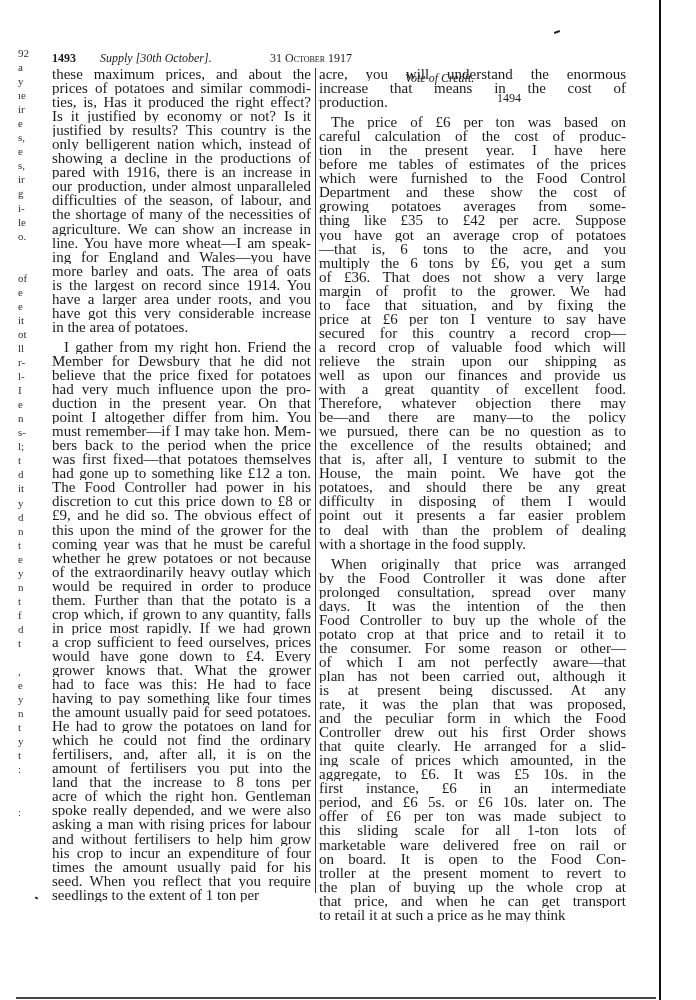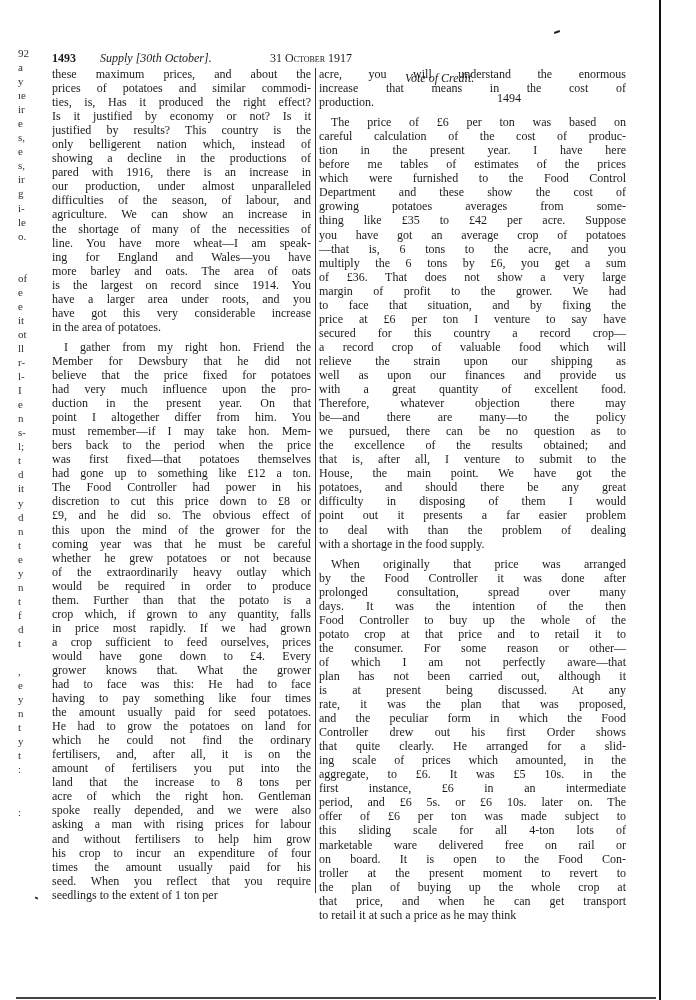--- a/index.html
+++ b/index.html
@@ -10,21 +10,21 @@
                  font-size: 11px; line-height: 14.05px; color: #333; white-space: pre; }
   .margin-frag div { height: 14.05px; }
   .header { position: absolute; top: 51px; left: 36px; width: 590px; height: 16px;
             font-size: 12px; }
   .header span { position: absolute; top: 0; white-space: nowrap; }
   .h-left-num { left: 0; font-weight: bold; text-align: right; }
   .h-left-title { left: 48px; font-style: italic; }
   .h-date { left: 218px; font-variant: small-caps; }
   .h-right-title { left: 353px; font-style: italic; margin-top: 20px; }
   .h-right-num { left: 445px; margin-top: 40px; }
-  .col { position: absolute; top: 67px; font-size: 12px; line-height: 14.05px; }
+  .col { position: absolute; top: 67px; font-size: 15px; line-height: 14.05px; }
   .col-left { left: 36px; width: 259px; }
   .col-right { left: 303px; width: 307px; }
   .col .line { display: block; text-align: justify; text-align-last: justify;
                white-space: nowrap; height: 14.05px; overflow: hidden; }
   .col .line.last { text-align-last: left; }
   .col .para-gap { height: 6px; }
   .col .indent { padding-left: 12px; }
   .divider { position: absolute; left: 299px; top: 68px; width: 1px; height: 825px;
              background: #333; }
   .right-border { position: absolute; left: 643px; top: 0; width: 2px; height: 1000px;
@@ -53,22 +53,22 @@
         <span class="line">these maximum prices, and about the</span>
         <span class="line">prices of potatoes and similar commodi-</span>
         <span class="line">ties, is, Has it produced the right effect?</span>
         <span class="line">Is it justified by economy or not? Is it</span>
         <span class="line">justified by results? This country is the</span>
         <span class="line">only belligerent nation which, instead of</span>
         <span class="line">showing a decline in the productions of</span>
         <span class="line">pared with 1916, there is an increase in</span>
         <span class="line">our production, under almost unparalleled</span>
         <span class="line">difficulties of the season, of labour, and</span>
+        <span class="line">the shortage of many of the necessities of</span>
         <span class="line">agriculture. We can show an increase in</span>
-        <span class="line">the shortage of many of the necessities of</span>
         <span class="line">line. You have more wheat—I am speak-</span>
         <span class="line">ing for England and Wales—you have</span>
         <span class="line">more barley and oats. The area of oats</span>
         <span class="line">is the largest on record since 1914. You</span>
         <span class="line">have a larger area under roots, and you</span>
         <span class="line">have got this very considerable increase</span>
         <span class="line last">in the area of potatoes.</span>
       </div>
       <div class="para-gap"></div>
       <div>
@@ -169,21 +169,21 @@
         <span class="line">is at present being discussed. At any</span>
         <span class="line">rate, it was the plan that was proposed,</span>
         <span class="line">and the peculiar form in which the Food</span>
         <span class="line">Controller drew out his first Order shows</span>
         <span class="line">that quite clearly. He arranged for a slid-</span>
         <span class="line">ing scale of prices which amounted, in the</span>
         <span class="line">aggregate, to £6. It was £5 10s. in the</span>
         <span class="line">first instance, £6 in an intermediate</span>
         <span class="line">period, and £6 5s. or £6 10s. later on. The</span>
         <span class="line">offer of £6 per ton was made subject to</span>
-        <span class="line">this sliding scale for all 4-ton lots of</span>
+        <span class="line">this sliding scale for all 1-ton lots of</span>
         <span class="line">marketable ware delivered free on rail or</span>
         <span class="line">on board. It is open to the Food Con-</span>
         <span class="line">troller at the present moment to revert to</span>
         <span class="line">the plan of buying up the whole crop at</span>
         <span class="line">that price, and when he can get transport</span>
         <span class="line last">to retail it at such a price as he may think</span>
       </div>
     </div>
 
   <div class="right-border"></div>

